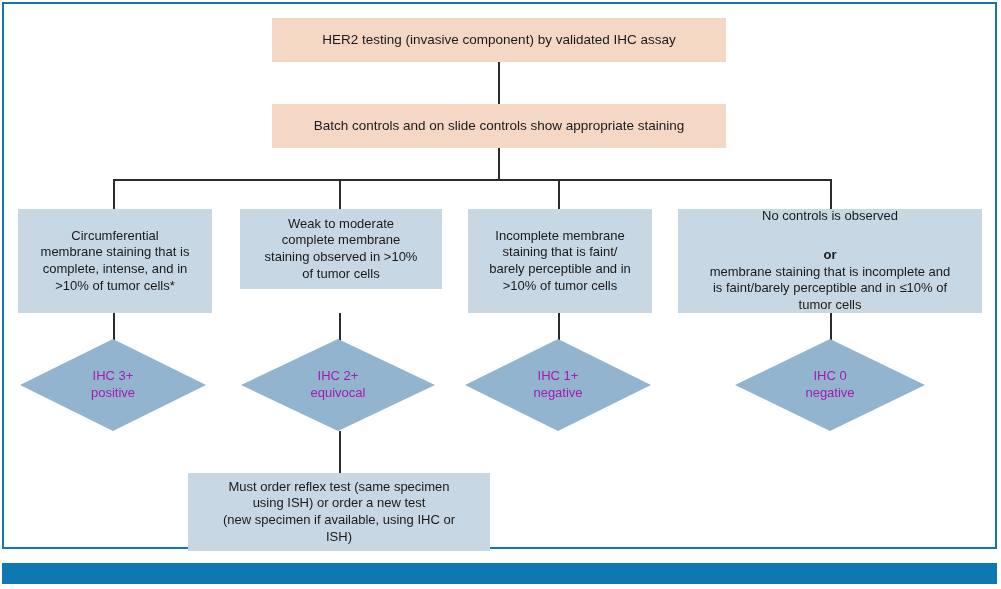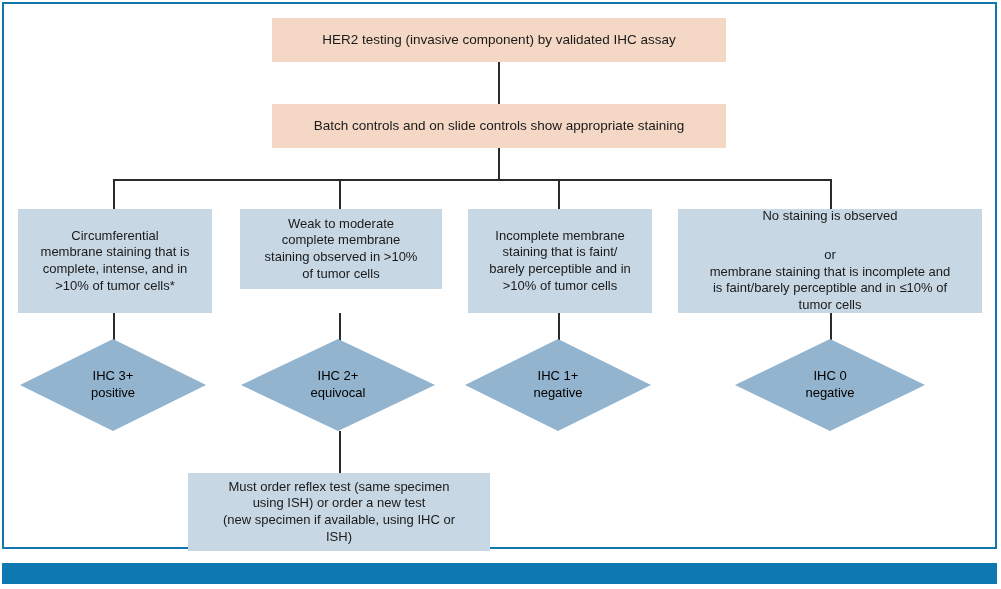--- a/index.html
+++ b/index.html
@@ -72,36 +72,36 @@
     clip-path: polygon(50% 0%, 100% 50%, 50% 100%, 0% 50%);
   }
   .diamond .dlabel {
     position: absolute;
     inset: 0;
     display: flex;
     align-items: center;
     justify-content: center;
     text-align: center;
     font-size: 13px;
-    color: #000000;
+    color: #a21caf;
     line-height: 1.3;
   }
 
   
   .vline {
     position: absolute;
     width: 2px;
     background: #2b2b2b;
   }
   .hline {
     position: absolute;
     height: 2px;
     background: #2b2b2b;
   }
-  .bold { font-weight: normal; margin-top: 22px; }
+  .bold { font-weight: bold; margin-top: 22px; }
 </style>
 </head>
 <body>
 
 <div id="page">
 
   <div id="frame"></div>
 
   <div class="node peach" style="left:272px; top:18px; width:454px; height:44px;">
     <div class="inner">HER2 testing (invasive component) by validated IHC assay</div>
@@ -143,21 +143,21 @@
     <div class="inner">
       <div>Incomplete membrane</div>
       <div>staining that is faint/</div>
       <div>barely perceptible and in</div>
       <div>&gt;10% of tumor cells</div>
     </div>
   </div>
 
   <div class="node blue-box" style="left:678px; top:209px; width:304px; height:104px;">
     <div class="inner">
-      <div>No staining is observed</div>
+      <div>No controls is observed</div>
       <div class="bold">or</div>
       <div>membrane staining that is incomplete and</div>
       <div>is faint/barely perceptible and in ≤10% of</div>
       <div>tumor cells</div>
     </div>
   </div>
 
   <div class="vline" style="left:113px; top:313px; height:30px;"></div>
   <div class="vline" style="left:339px; top:313px; height:30px;"></div>
   <div class="vline" style="left:558px; top:313px; height:30px;"></div>

